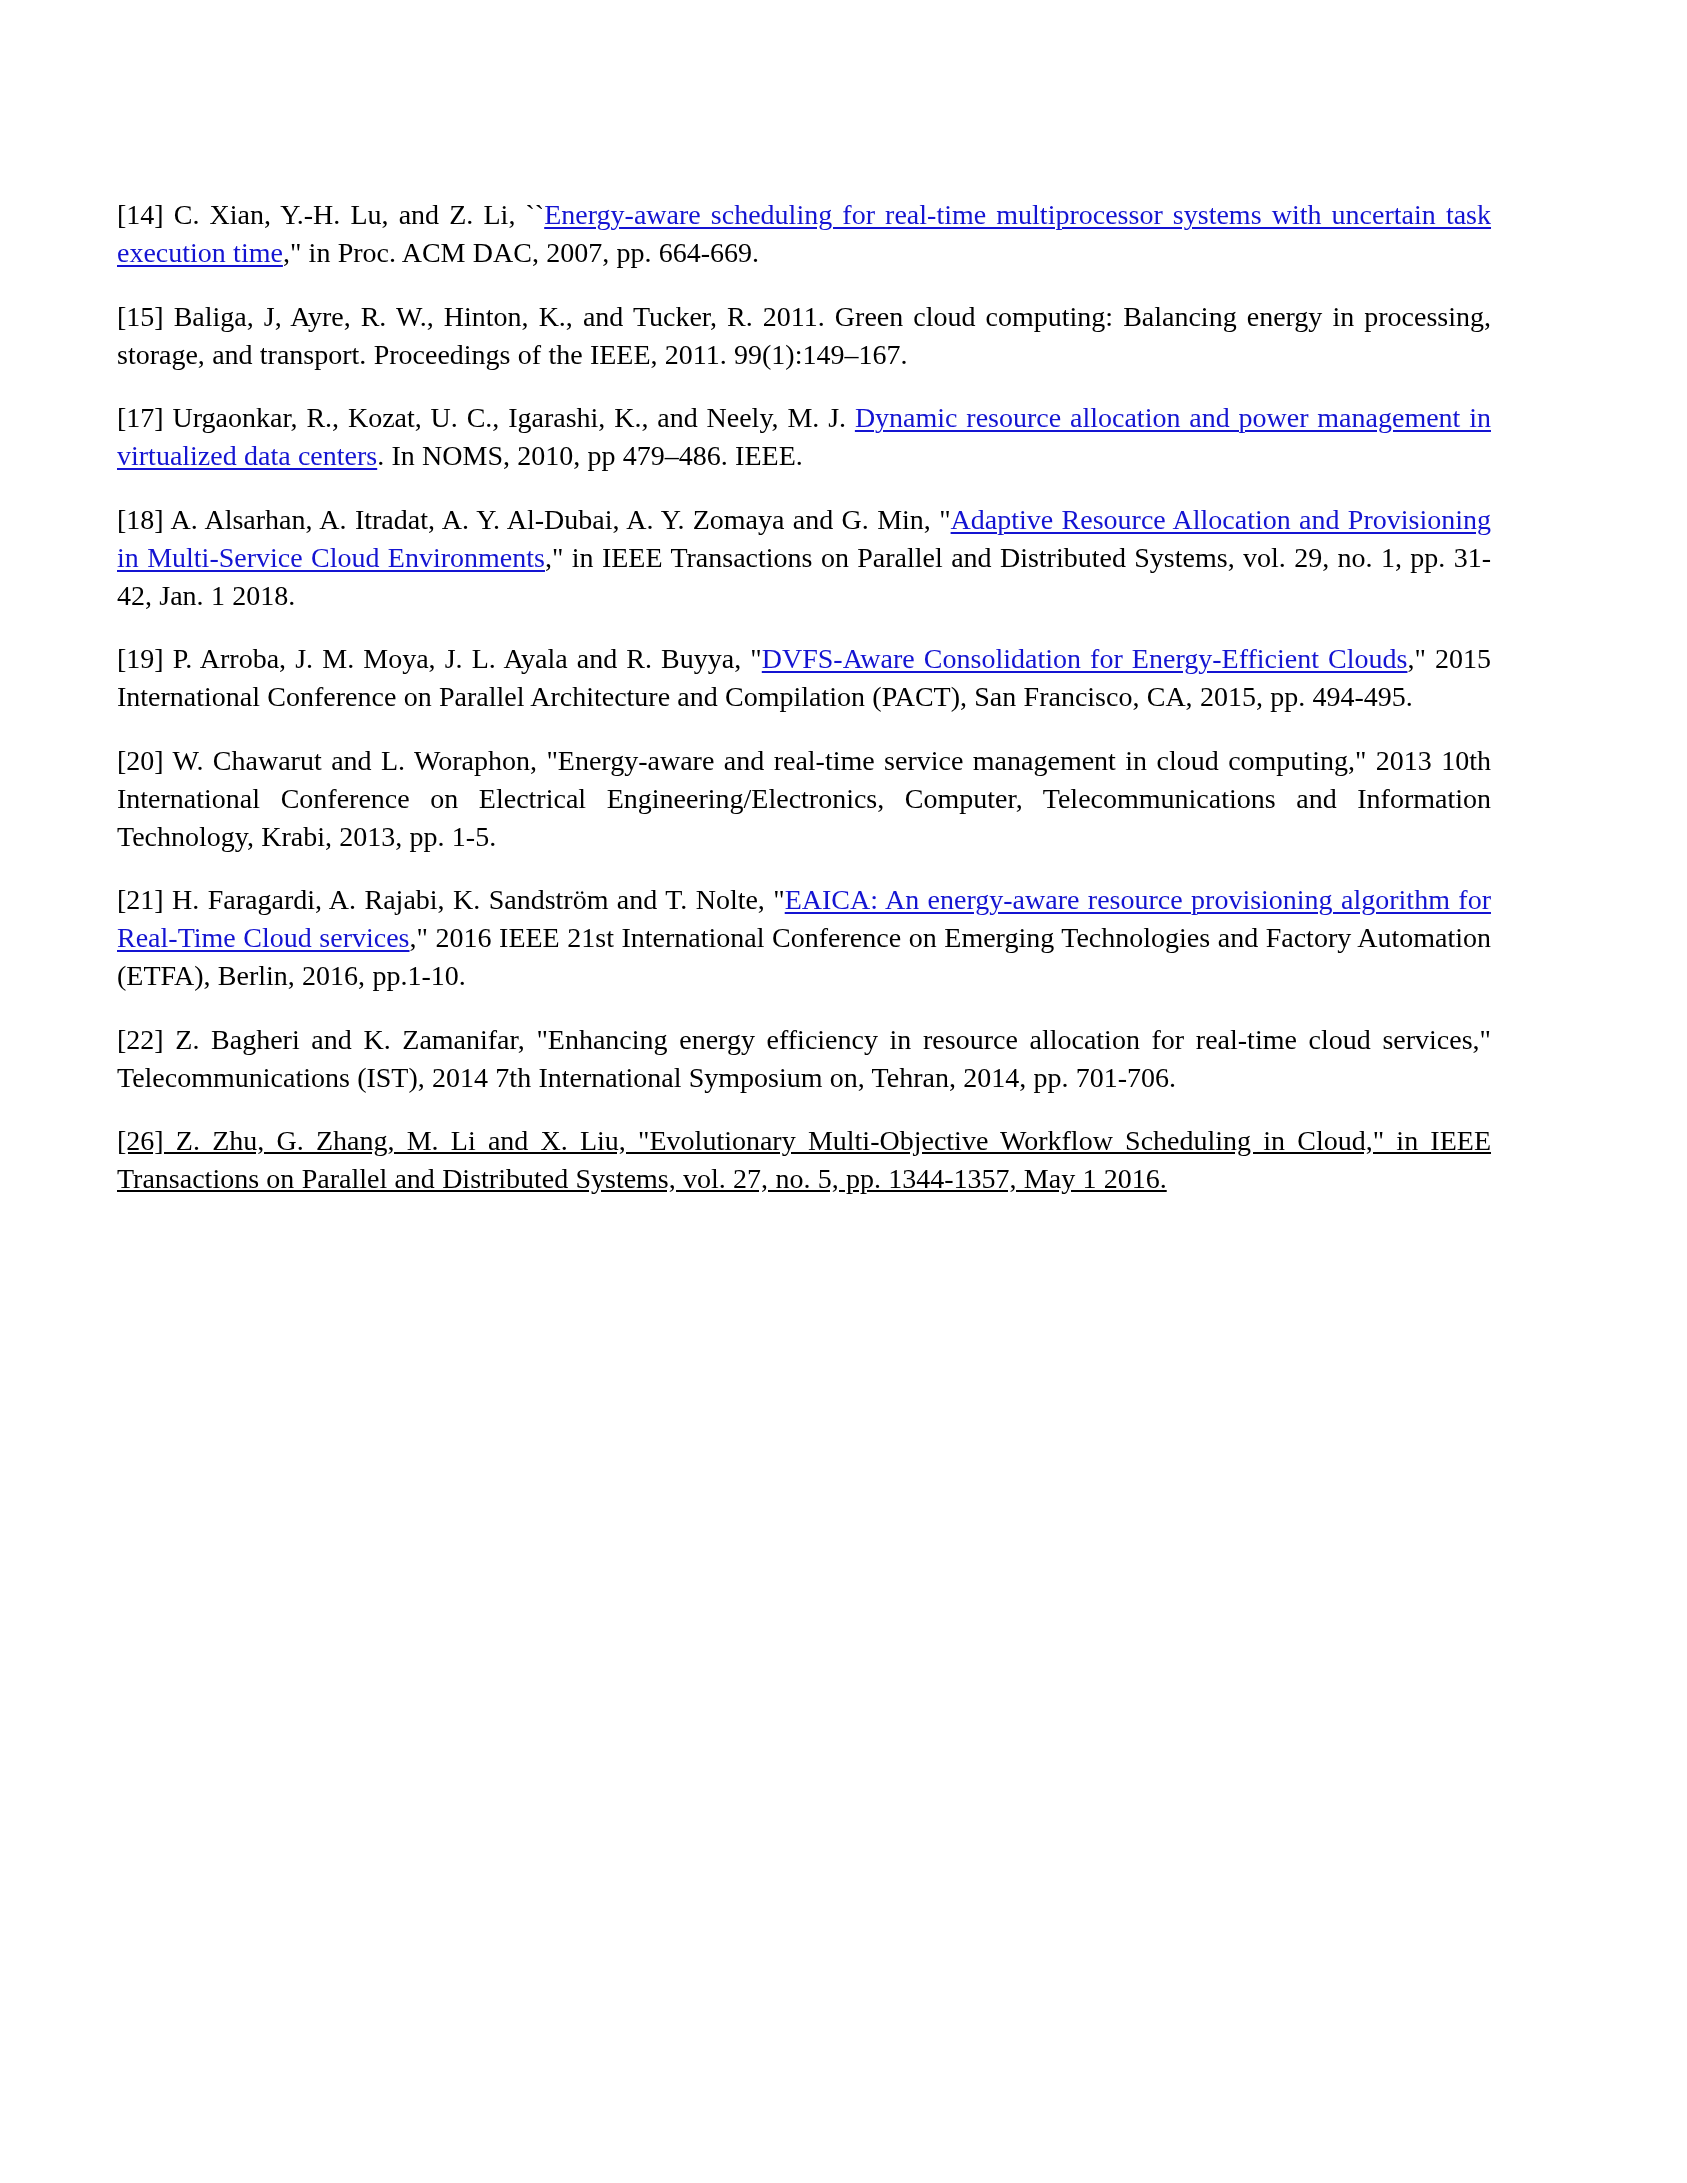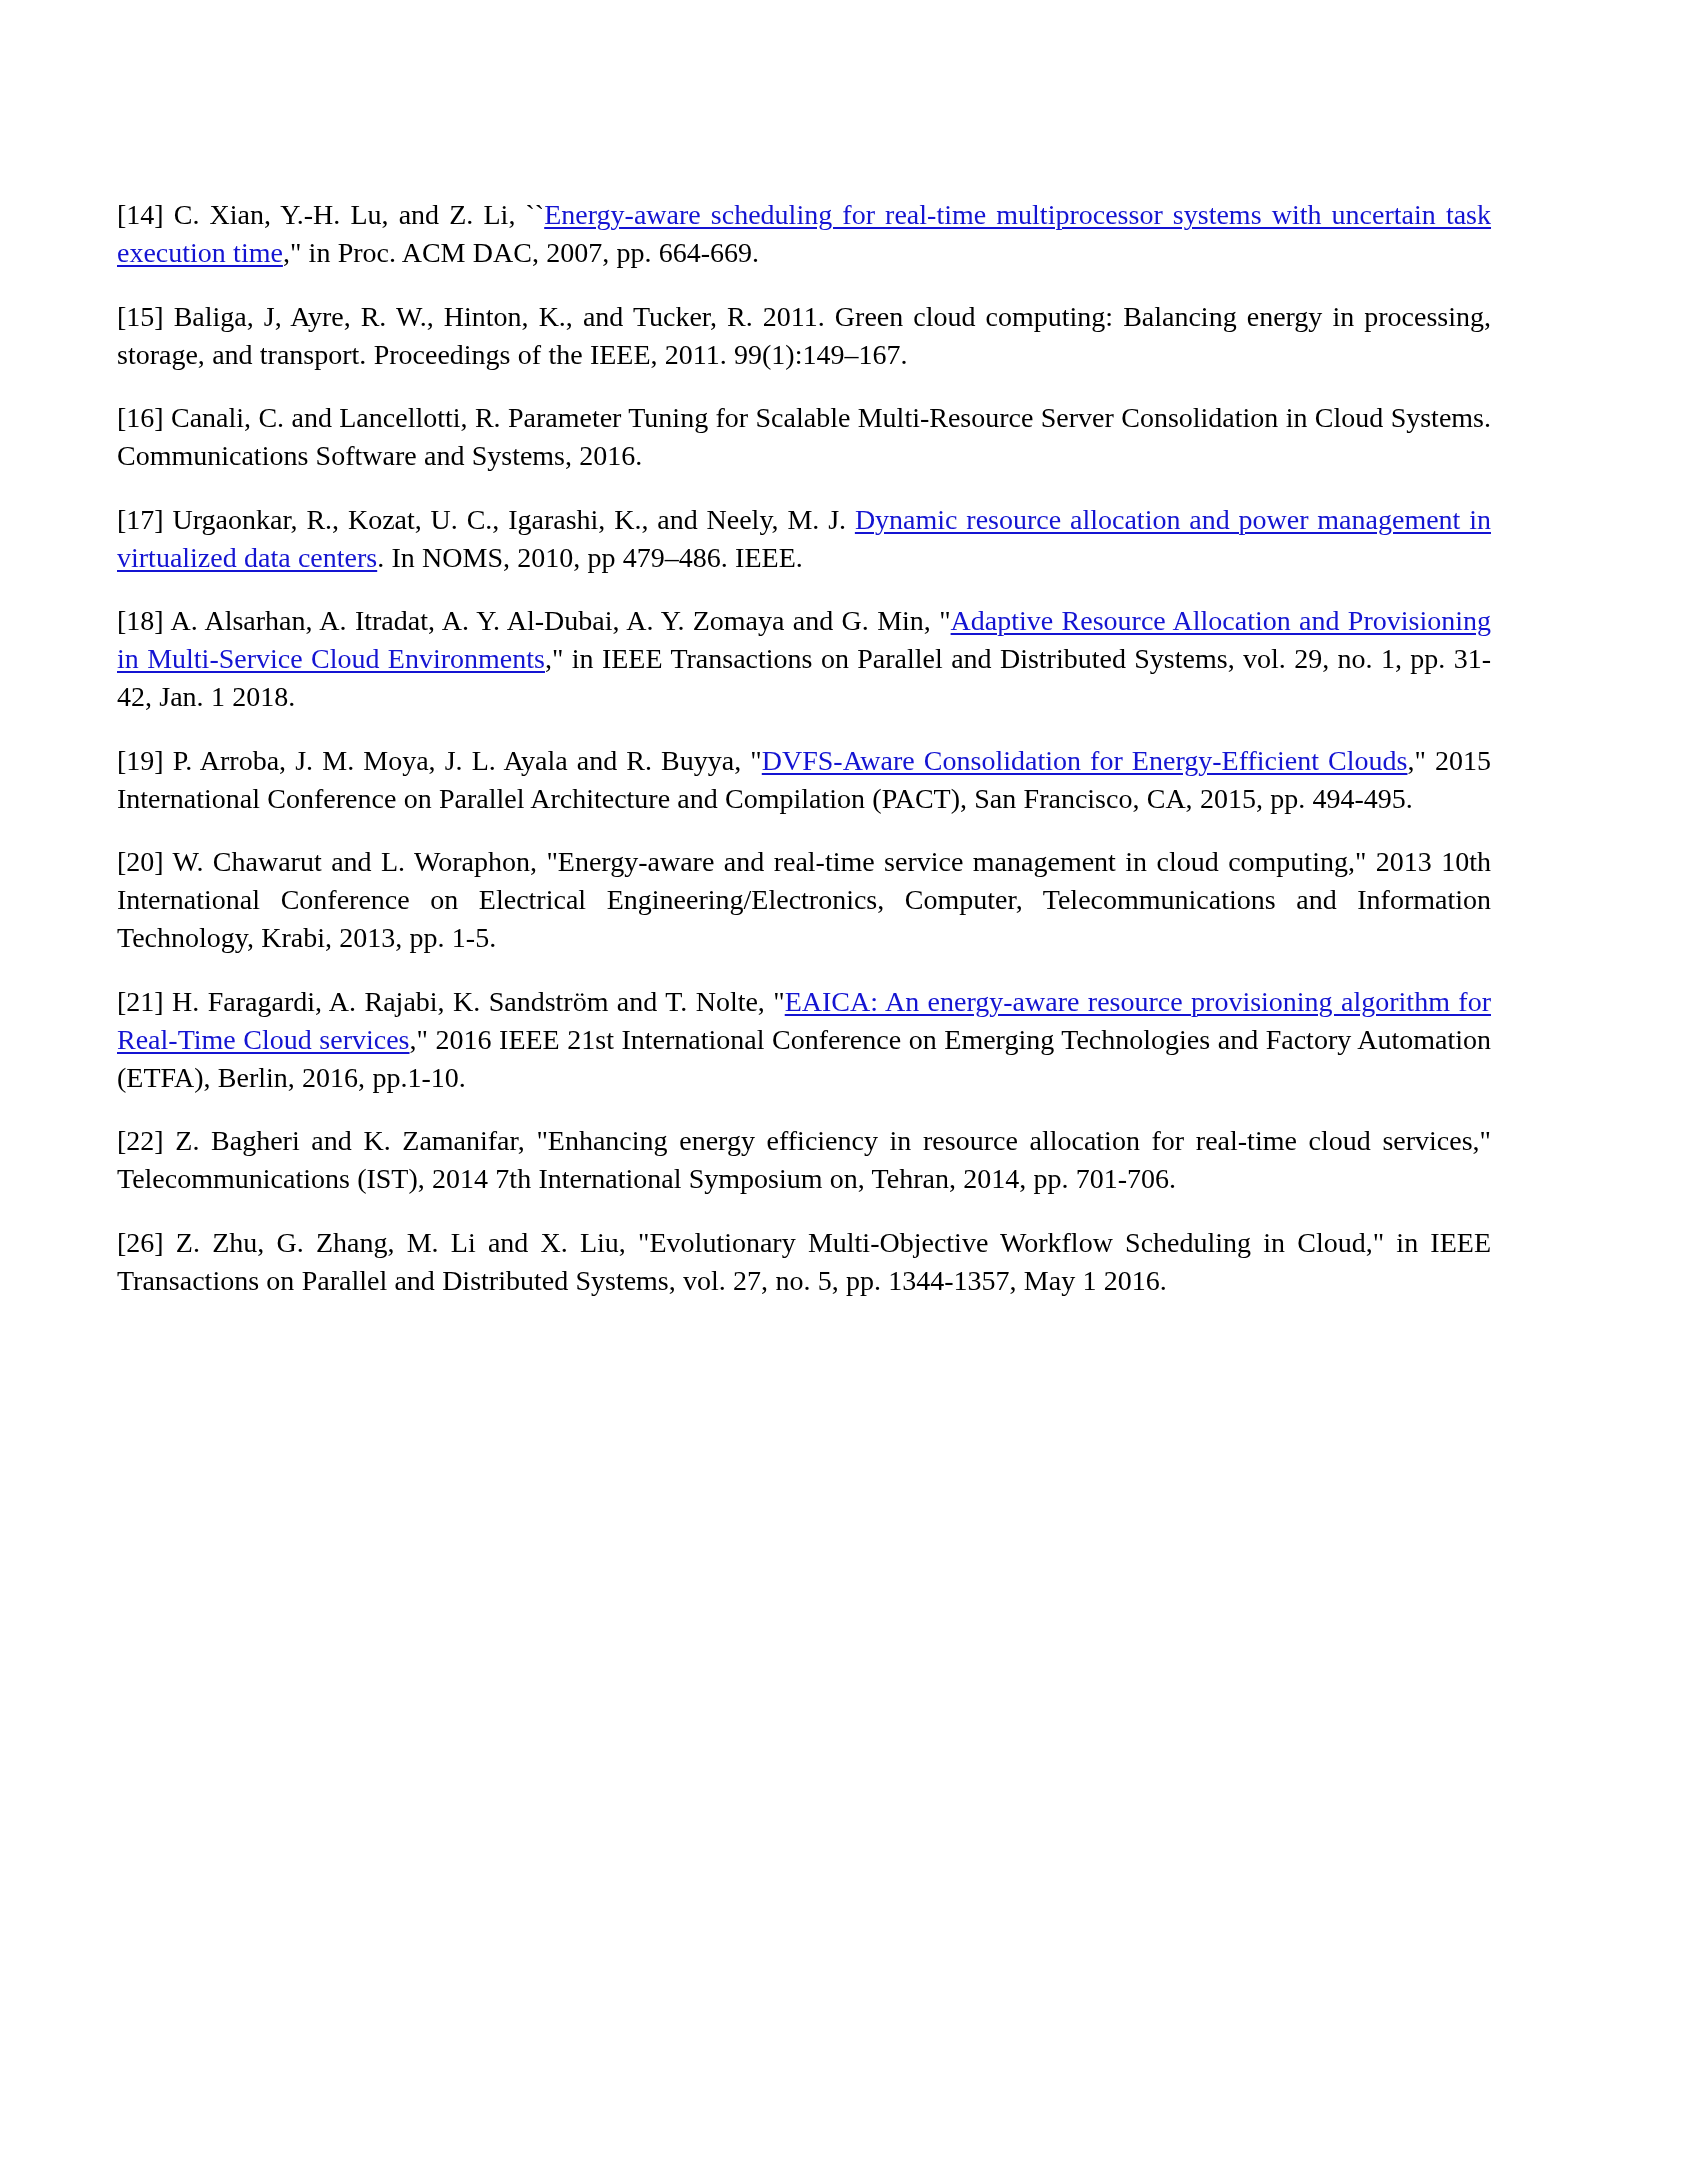--- a/index.html
+++ b/index.html
@@ -32,40 +32,40 @@
     text-justify: inter-word;
     font-size: 28px;
     line-height: 38px;
     margin: 0 0 25.5px 0;
     color: #000000;
     hyphens: none;
     word-spacing: 0.01em;
   }
   .ref:last-child {
     margin-bottom: 4px;
+    text-decoration: underline;
   }
   .lnk {
     color: #1414d2;
     text-decoration: underline;
     text-decoration-color: #1414d2;
     text-underline-offset: 2.5px;
     text-decoration-thickness: 1.6px;
   }
 </style>
 </head>
 <body>
 
 <div class="page">
   <div class="content">
 
     <p class="ref"><span>[14] C. Xian, Y.-H. Lu, and Z. Li, ``</span><a class="lnk" href="#">Energy-aware scheduling for real-time multiprocessor systems with uncertain task execution time</a><span>," in Proc. ACM DAC, 2007, pp. 664-669.</span></p>
 
     <p class="ref"><span>[15] Baliga, J, Ayre, R. W., Hinton, K., and Tucker, R. 2011. Green cloud computing: Balancing energy in processing, storage, and transport. Proceedings of the IEEE, 2011. 99(1):149–167.</span></p>
 
-    <p class="ref"><span>[16] Canali, C. and Lancellotti, R. Parameter Tuning for Scalable Multi-Resource Server Consolidation in Cloud Systems. Communications Software and Systems, 2016.</span></p>
 
     <p class="ref"><span>[17] Urgaonkar, R., Kozat, U. C., Igarashi, K., and Neely, M. J. </span><a class="lnk" href="#">Dynamic resource allocation and power management in virtualized data centers</a><span>. In NOMS, 2010, pp 479–486. IEEE.</span></p>
 
     <p class="ref"><span>[18] A. Alsarhan, A. Itradat, A. Y. Al-Dubai, A. Y. Zomaya and G. Min, "</span><a class="lnk" href="#">Adaptive Resource Allocation and Provisioning in Multi-Service Cloud Environments</a><span>," in IEEE Transactions on Parallel and Distributed Systems, vol. 29, no. 1, pp. 31-42, Jan. 1 2018.</span></p>
 
     <p class="ref"><span>[19] P. Arroba, J. M. Moya, J. L. Ayala and R. Buyya, "</span><a class="lnk" href="#">DVFS-Aware Consolidation for Energy-Efficient Clouds</a><span>," 2015 International Conference on Parallel Architecture and Compilation (PACT), San Francisco, CA, 2015, pp. 494-495.</span></p>
 
     <p class="ref"><span>[20] W. Chawarut and L. Woraphon, "Energy-aware and real-time service management in cloud computing," 2013 10th International Conference on Electrical Engineering/Electronics, Computer, Telecommunications and Information Technology, Krabi, 2013, pp. 1-5.</span></p>
 
     <p class="ref"><span>[21] H. Faragardi, A. Rajabi, K. Sandström and T. Nolte, "</span><a class="lnk" href="#">EAICA: An energy-aware resource provisioning algorithm for Real-Time Cloud services</a><span>," 2016 IEEE 21st International Conference on Emerging Technologies and Factory Automation (ETFA), Berlin, 2016, pp.1-10.</span></p>

